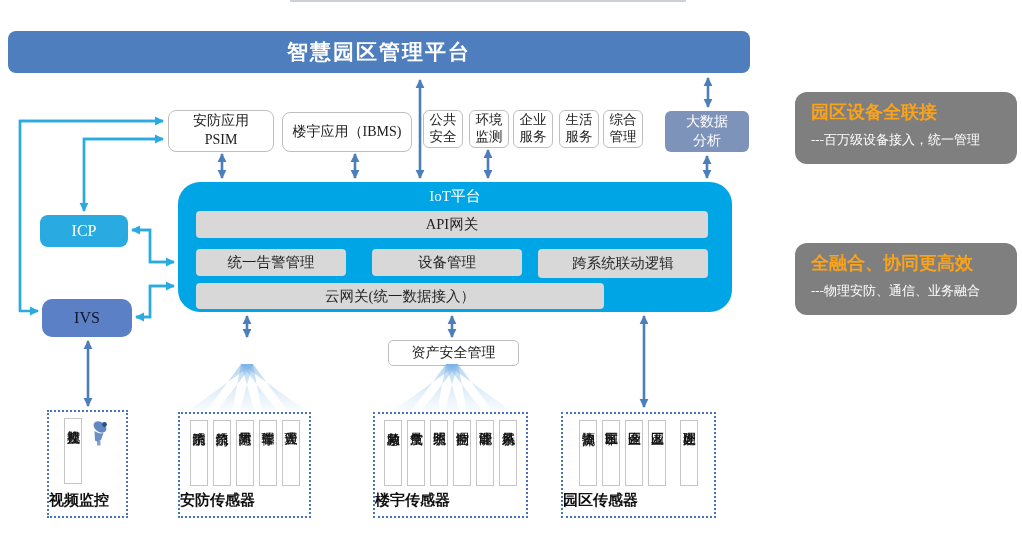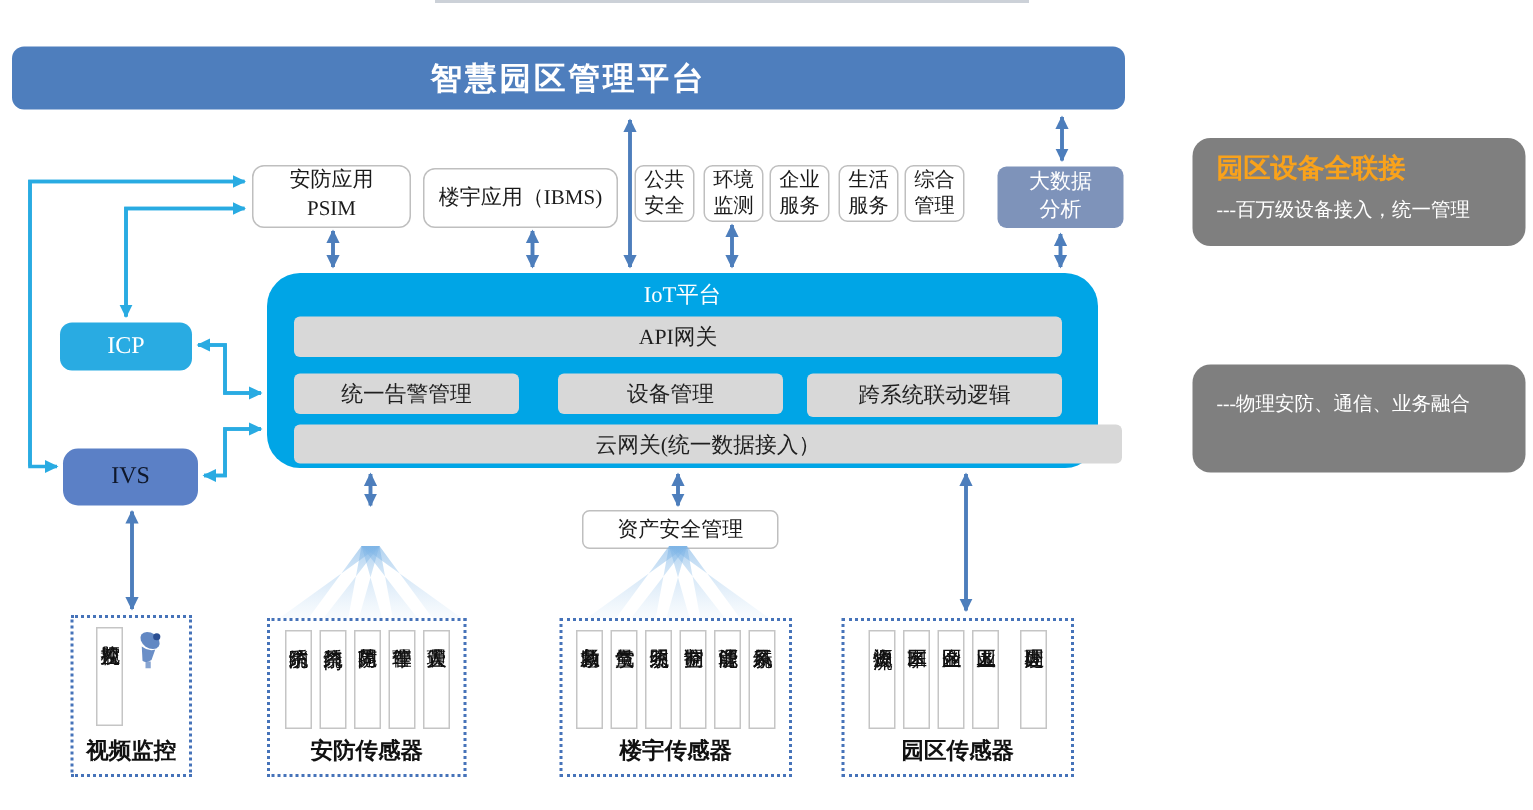--- a/index.html
+++ b/index.html
@@ -28,21 +28,21 @@
 
   
   .iot{left:178px;top:182px;width:554px;height:130px;background:#00a5e6;border-radius:22px;}
   .iot-title{left:0;top:5px;width:100%;text-align:center;color:#fff;font-size:15px;}
   .graybar{position:absolute;background:#d8d8d8;border-radius:4px;display:flex;
     align-items:center;justify-content:center;font-size:14.5px;color:#1f1f1f;}
   .api{left:18px;top:29px;width:512px;height:27px;}
   .mod0{left:18px;top:67px;width:150px;height:27px;}
   .mod1{left:194px;top:67px;width:150px;height:27px;}
   .mod2{left:360px;top:67px;width:170px;height:29px;}
-  .cloud{left:18px;top:101px;width:552px;height:26px;}
+  .cloud{left:18px;top:101px;width:408px;height:26px;}
 
   
   .icp{left:40px;top:215px;width:88px;height:32px;background:#29abe2;border-radius:8px;
     color:#fff;font-size:16px;}
   .ivs{left:42px;top:299px;width:90px;height:38px;background:#5b80c6;border-radius:10px;
     color:#0f172a;font-size:16px;}
 
   
   .gw{background:#fff;border:1px solid #bfbfbf;border-radius:5px;font-size:14px;}
   .gw-sec{left:190px;top:340px;width:115px;height:24px;}
@@ -53,21 +53,21 @@
   .sensor-box{border:2px dotted #4673b9;background:#fff;display:flex;flex-direction:column;
     box-sizing:border-box;}
   .sg-video{left:47px;top:410px;width:81px;height:108px;}
   .sg-sec{left:178px;top:412px;width:133px;height:106px;}
   .sg-bld{left:373px;top:412px;width:155px;height:106px;}
   .sg-park{left:561px;top:412px;width:155px;height:106px;}
   .cols{flex:1;display:flex;justify-content:center;align-items:flex-start;gap:5px;padding-top:6px;}
   .vcol{writing-mode:vertical-rl;text-orientation:upright;border:1px solid #c5c5c5;
     font-size:13px;line-height:16px;height:62px;padding:1px 0;background:#fff;color:#111;}
   .gap-before{margin-left:9px;}
-  .sensor-label{text-align:center;font-weight:bold;font-size:15px;padding-bottom:6px;color:#111;}
+  .sensor-label{font-weight:bold;font-size:15px;padding-bottom:6px;color:#111;}
 
   
   .panel{left:795px;width:222px;height:72px;background:#7f7f7f;border-radius:12px;
     box-sizing:border-box;padding:10px 0 0 16px;}
   .p0{top:92px;} .p1{top:243px;} .p2{top:396px;}
   .panel-title{color:#f9a21b;font-size:18px;font-weight:bold;line-height:1.2;}
   .panel-desc{color:#ffffff;font-size:13px;margin-top:7px;}
 
   svg.overlay{position:absolute;left:0;top:0;pointer-events:none;}
 </style>
@@ -268,16 +268,17 @@
       <div class="vcol gap-before">固废处理</div>
     </div>
     <div class="sensor-label">园区传感器</div>
   </div>
 
   <div class="abs panel p0">
     <div class="panel-title">园区设备全联接</div>
     <div class="panel-desc">---百万级设备接入，统一管理</div>
   </div>
   <div class="abs panel p1">
+    <div class="panel-title">全融合、协同更高效</div>
     <div class="panel-desc">---物理安防、通信、业务融合</div>
   </div>
 
 </div>
 
 </body></html>

